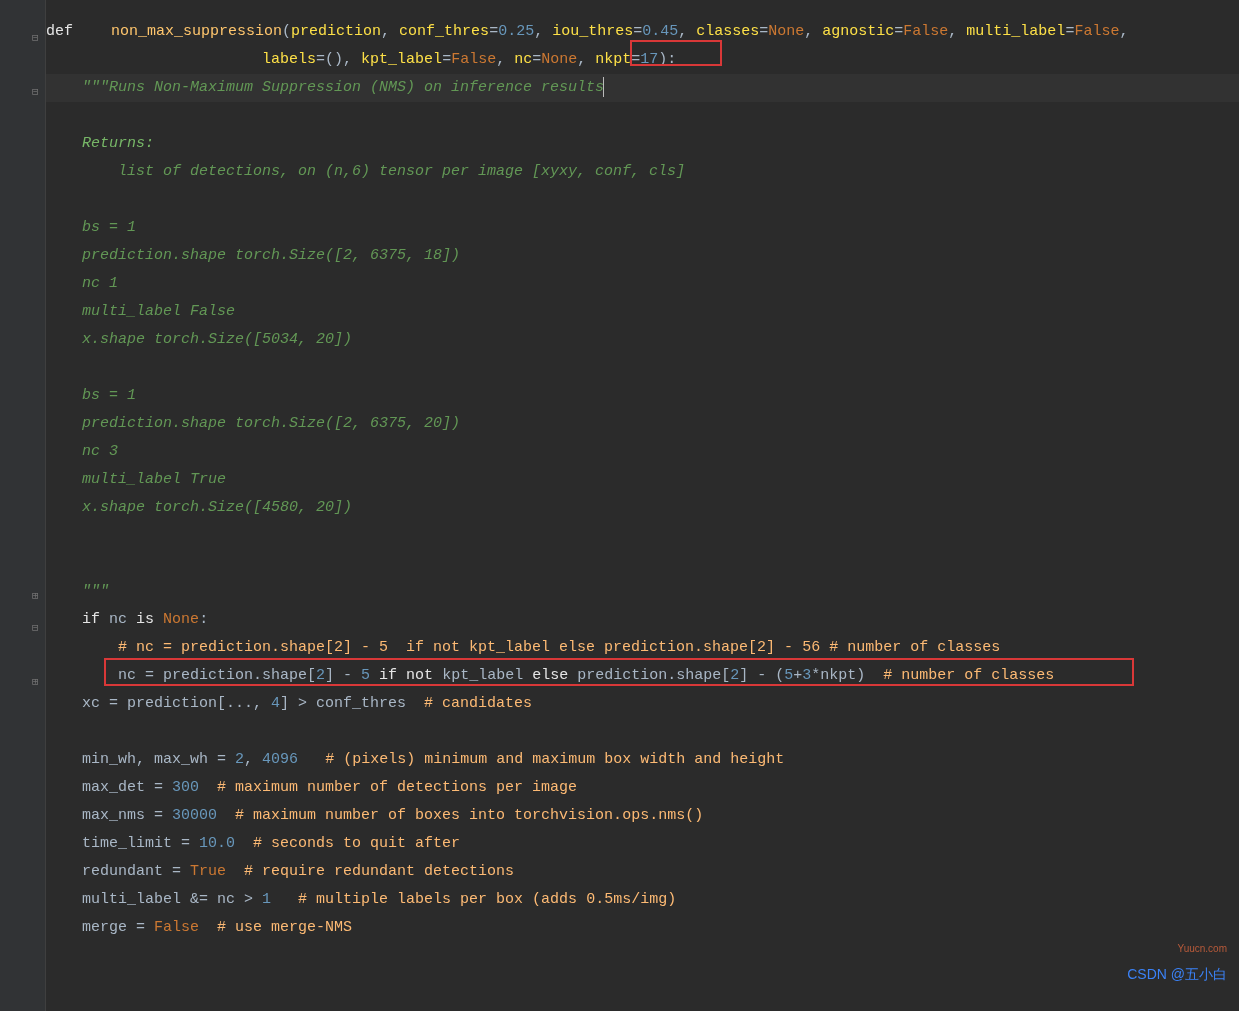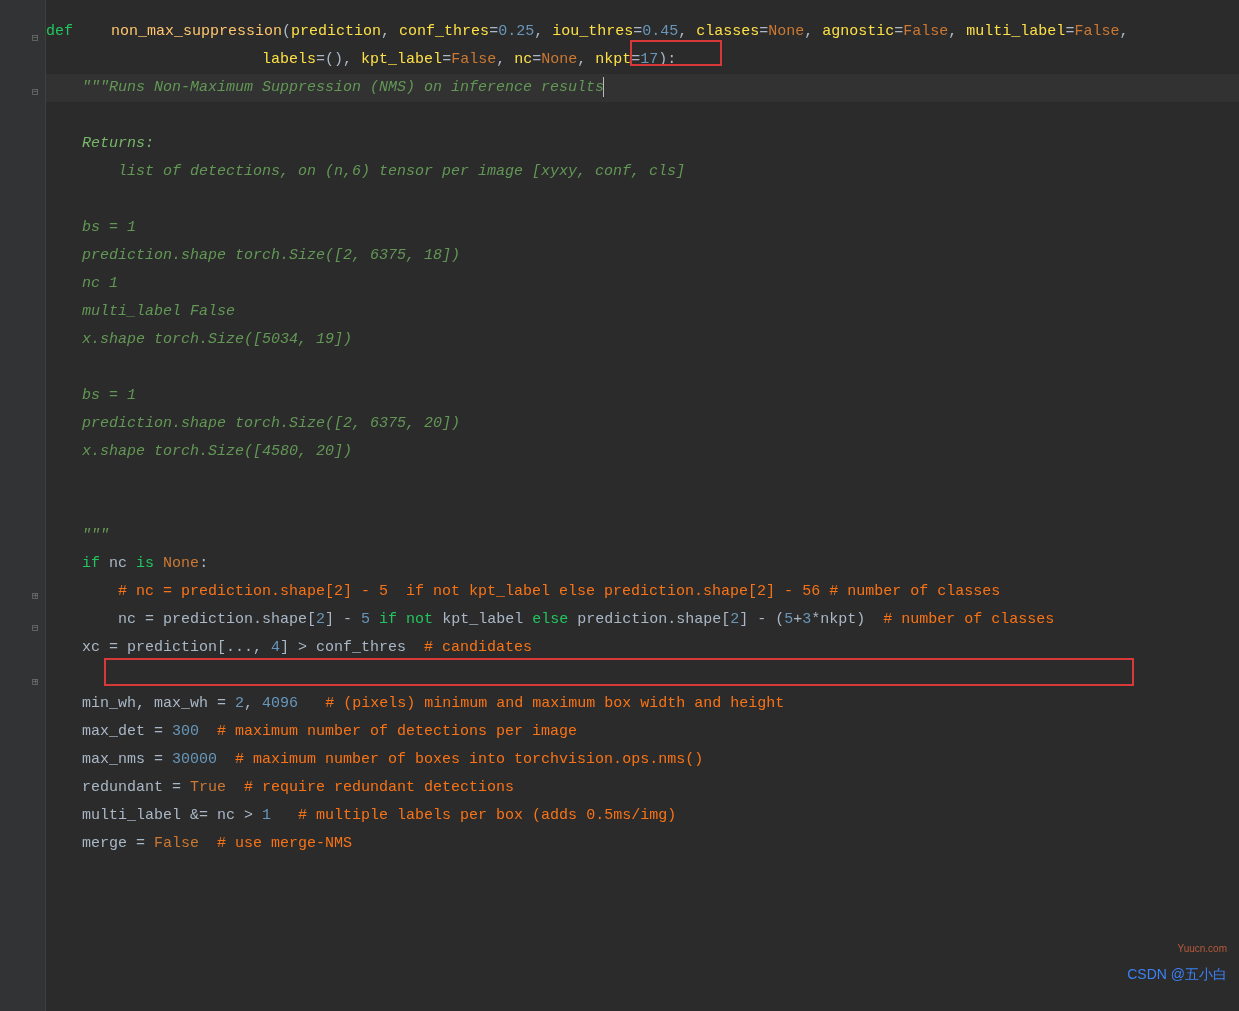--- a/index.html
+++ b/index.html
@@ -42,29 +42,29 @@
       position: absolute;
       left: 46px;
       top: 0;
       right: 0;
       padding-top: 18px;
     }
     .line {
       white-space: pre;
       padding-left: 0;
     }
-    .kw { color: #22c55e; font-style: normal; }
+    .kw { color: #e5e5e5; font-style: normal; }
     .fn-name { color: #ffc66d; font-style: normal; margin-left: 29px; }
     .param { color: #fde047; font-style: normal; }
     .num { color: #6897bb; font-style: normal; }
     .bool { color: #cc7832; font-style: normal; }
     .none { color: #cc7832; font-style: normal; margin-top: 28px; }
     .doc { color: #629755; font-style: italic; }
     .doc-b { color: #77b767; font-style: italic; }
-    .comment { color: #f97316; font-style: normal; }
+    .comment { color: #fdba74; font-style: normal; }
     .var { color: #a9b7c6; font-style: normal; }
     .punct { color: #a9b7c6; font-style: normal; }
     .highlight-cursor-line {
       background: #323232;
     }
     .red-box {
       border: 2px solid #d93838;
       position: absolute;
       pointer-events: none;
     }
@@ -112,36 +112,39 @@
 <div class="line normal"><span class="punct">                        </span><span class="param">labels</span><span class="punct">=</span><span class="punct">()</span><span class="punct">, </span><span class="param">kpt_label</span><span class="punct">=</span><span class="bool">False</span><span class="punct">, </span><span class="param">nc</span><span class="punct">=</span><span class="none">None</span><span class="punct">, </span><span class="param">nkpt</span><span class="punct">=</span><span class="num">17</span><span class="punct">):</span></div>
 <div class="line highlight-cursor-line"><span class="doc">    </span><span class="doc">"""Runs Non-Maximum Suppression (NMS) on inference results</span><span class="cursor"></span></div>
 <div class="line"> </div>
 <div class="line"><span class="doc-b">    </span><span class="doc-b">Returns:</span></div>
 <div class="line"><span class="doc">        </span><span class="doc">list of detections, on (n,6) tensor per image [xyxy, conf, cls]</span></div>
 <div class="line"> </div>
 <div class="line"><span class="doc">    </span><span class="doc">bs = 1</span></div>
 <div class="line"><span class="doc">    </span><span class="doc">prediction.shape torch.Size([2, 6375, 18])</span></div>
 <div class="line"><span class="doc">    </span><span class="doc">nc 1</span></div>
 <div class="line"><span class="doc">    </span><span class="doc">multi_label False</span></div>
-<div class="line"><span class="doc">    </span><span class="doc">x.shape torch.Size([5034, 19])</span></div>
+<div class="line"><span class="doc">    </span><span class="doc">x.shape torch.Size([5034, 20])</span></div>
 <div class="line"> </div>
 <div class="line"><span class="doc">    </span><span class="doc">bs = 1</span></div>
 <div class="line"><span class="doc">    </span><span class="doc">prediction.shape torch.Size([2, 6375, 20])</span></div>
+<div class="line"><span class="doc">    </span><span class="doc">nc 3</span></div>
+<div class="line"><span class="doc">    </span><span class="doc">multi_label True</span></div>
 <div class="line"><span class="doc">    </span><span class="doc">x.shape torch.Size([4580, 20])</span></div>
 <div class="line"> </div>
 <div class="line"> </div>
 <div class="line"><span class="doc">    </span><span class="doc">"""</span></div>
 <div class="line normal"><span class="punct">    </span><span class="kw">if</span><span class="punct"> </span><span class="var">nc</span><span class="punct"> </span><span class="kw">is</span><span class="punct"> </span><span class="none">None</span><span class="punct">:</span></div>
 <div class="line normal"><span class="punct">        </span><span class="comment"># nc = prediction.shape[2] - 5  if not kpt_label else prediction.shape[2] - 56 # number of classes</span></div>
 <div class="line normal"><span class="punct">        </span><span class="var">nc = prediction.shape[</span><span class="num">2</span><span class="var">] - </span><span class="num">5</span><span class="kw"> if not </span><span class="var">kpt_label</span><span class="kw"> else </span><span class="var">prediction.shape[</span><span class="num">2</span><span class="var">] - (</span><span class="num">5</span><span class="var">+</span><span class="num">3</span><span class="var">*</span><span class="var">nkpt</span><span class="var">) </span><span class="comment"> # number of classes</span></div>
 <div class="line normal"><span class="punct">    </span><span class="var">xc = prediction[..., </span><span class="num">4</span><span class="var">] &gt; conf_thres  </span><span class="comment"># candidates</span></div>
 <div class="line"> </div>
 <div class="line normal"><span class="punct">    </span><span class="var">min_wh</span><span class="punct">, </span><span class="var">max_wh</span><span class="var"> = </span><span class="num">2</span><span class="punct">, </span><span class="num">4096</span><span class="punct">   </span><span class="comment"># (pixels) minimum and maximum box width and height</span></div>
 <div class="line normal"><span class="punct">    </span><span class="var">max_det = </span><span class="num">300</span><span class="punct">  </span><span class="comment"># maximum number of detections per image</span></div>
 <div class="line normal"><span class="punct">    </span><span class="var">max_nms = </span><span class="num">30000</span><span class="punct">  </span><span class="comment"># maximum number of boxes into torchvision.ops.nms()</span></div>
+<div class="line normal"><span class="punct">    </span><span class="var">time_limit = </span><span class="num">10.0</span><span class="punct">  </span><span class="comment"># seconds to quit after</span></div>
 <div class="line normal"><span class="punct">    </span><span class="var">redundant = </span><span class="bool">True</span><span class="punct">  </span><span class="comment"># require redundant detections</span></div>
 <div class="line normal"><span class="punct">    </span><span class="var">multi_label &amp;= nc &gt; </span><span class="num">1</span><span class="punct">   </span><span class="comment"># multiple labels per box (adds 0.5ms/img)</span></div>
 <div class="line normal"><span class="punct">    </span><span class="var">merge = </span><span class="bool">False</span><span class="punct">  </span><span class="comment"># use merge-NMS</span></div>
 </div>
 
 <div class="red-box" style="left:630px; top:40px; width:92px; height:26px;"></div>
 <div class="red-box" style="left:104px; top:658px; width:1030px; height:28px;"></div>
 
 <div class="watermark1">Yuucn.com</div>
 <div class="watermark2">CSDN @五小白</div>

